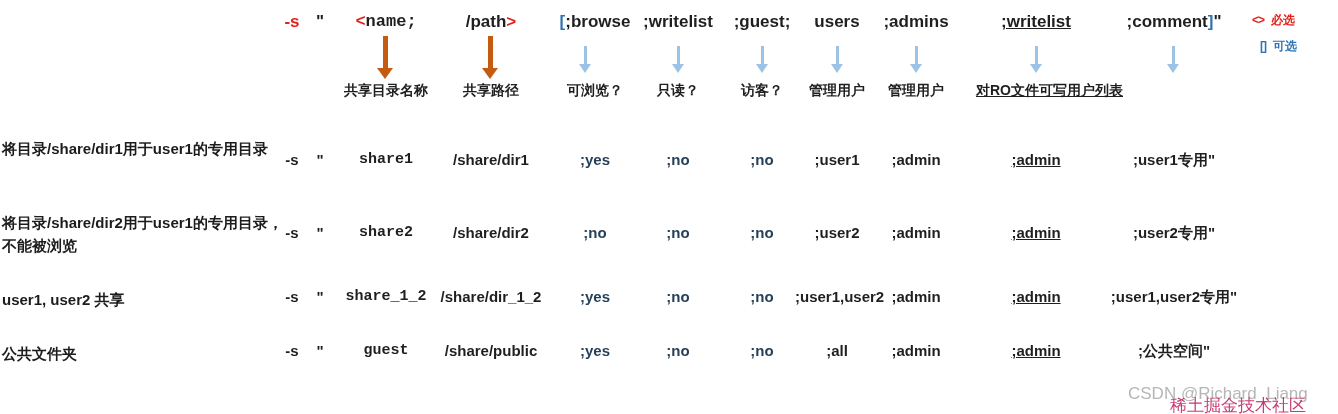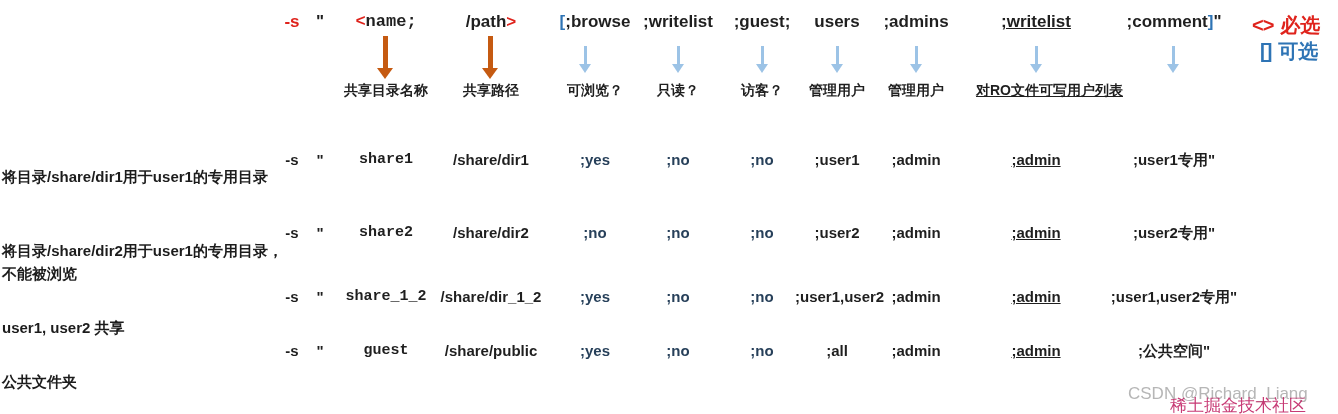--- a/index.html
+++ b/index.html
@@ -28,39 +28,39 @@
   .col-comment{left:1103px;width:142px;}
 
   
   .r-hdr{top:12px;}
   .r-lbl{top:82px;}
   .r1{top:151px;}
   .r2{top:224px;}
   .r3{top:288px;}
   .r4{top:342px;}
 
-  .desc{position:absolute;left:2px;width:290px;font-size:15px;font-weight:700;line-height:23px;color:#1c1c1c;margin-top:28px;}
+  .desc{position:absolute;left:2px;width:290px;font-size:15px;font-weight:700;line-height:23px;color:#1c1c1c;}
   .d1{top:137px;}
   .d2{top:211px;}
   .d3{top:288px;}
   .d4{top:342px;}
 
   
   .arrowO{position:absolute;width:16px;display:flex;flex-direction:column;align-items:center;top:36px;}
   .arrowO .shaft{width:5px;height:32px;background:#c55a11;}
   .arrowO .head{width:0;height:0;border-left:8px solid transparent;border-right:8px solid transparent;border-top:11px solid #c55a11;}
   .arrowB{position:absolute;width:12px;display:flex;flex-direction:column;align-items:center;top:46px;}
   .arrowB .shaft{width:3px;height:18px;background:#9cc3e6;}
   .arrowB .head{width:0;height:0;border-left:6px solid transparent;border-right:6px solid transparent;border-top:9px solid #9cc3e6;}
   .aO-name{left:377px;} .aO-path{left:482px;}
   .aB-browse{left:579px;} .aB-ro{left:672px;} .aB-guest{left:756px;} .aB-users{left:831px;}
   .aB-admins{left:910px;} .aB-write{left:1030px;} .aB-comment{left:1167px;}
 
   
-  .legend{position:absolute;font-size:20px;font-weight:700;white-space:nowrap;}
+  .legend{position:absolute;font-size:12px;font-weight:700;white-space:nowrap;}
   .lg1{left:1252px;top:12px;}
   .lg2{left:1260px;top:38px;}
   .legend .sym{letter-spacing:-1px;margin-right:7px;}
 
   
   .wm{position:absolute;font-size:17px;font-weight:400;white-space:nowrap;}
   .wm-en{left:1128px;top:384px;color:#b6b6b6;}
   .wm-cn{left:1170px;top:394px;color:#be185d;opacity:.85;}
 </style>
 </head>

